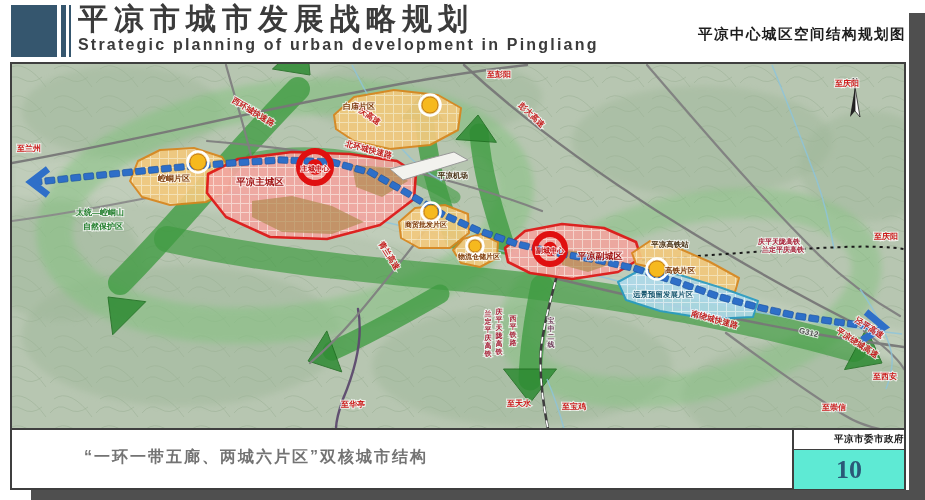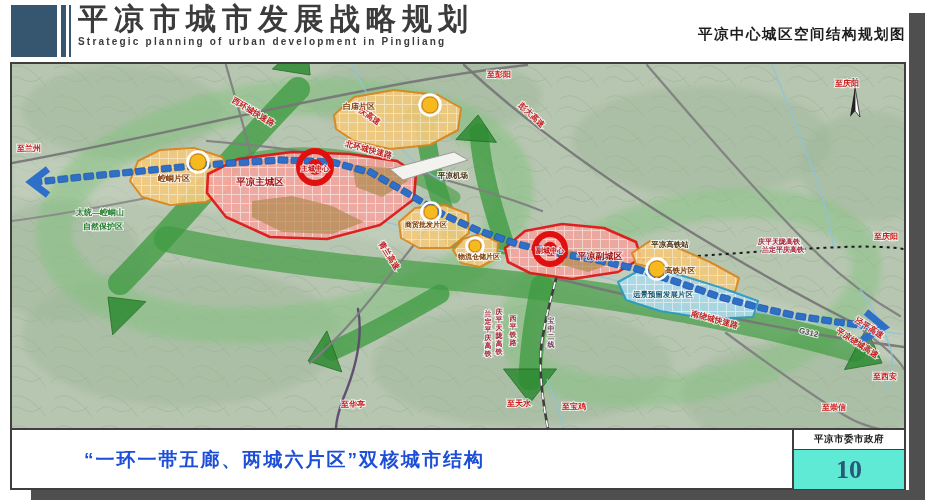--- a/index.html
+++ b/index.html
@@ -7,39 +7,39 @@
   .page{position:relative;width:925px;height:500px;background:#fff;}
 
   
   .header{position:absolute;left:0;top:0;width:925px;height:48px;background:#fff;}
   .logo-square{position:absolute;left:11px;top:5px;width:46px;height:52px;background:#35566e;}
   .logo-bar{position:absolute;top:5px;height:52px;background:#35566e;}
   .logo-bar.b1{left:61px;width:5px;}
   .logo-bar.b2{left:69px;width:2px;}
   .titles{position:absolute;left:78px;top:1px;}
   .title-cn{font-size:30px;font-weight:900;letter-spacing:6px;color:#3b3b3b;line-height:36px;white-space:nowrap;}
-  .title-en{font-size:10px;font-weight:bold;letter-spacing:2.2px;color:#3b3b3b;margin-top:-1px;white-space:nowrap;}
+  .title-en{font-size:16px;font-weight:bold;letter-spacing:2.2px;color:#3b3b3b;margin-top:-1px;white-space:nowrap;}
   .map-caption{position:absolute;right:19px;bottom:4px;font-size:14.5px;font-weight:bold;
     letter-spacing:1.5px;color:#1d1d1d;white-space:nowrap;text-align:right;}
 
   
   .frame{position:absolute;left:10px;top:62px;width:896px;height:428px;border:2px solid #3f3f3f;
     box-sizing:border-box;background:#fff;}
   .map-wrap{position:absolute;left:0;top:0;right:0;height:366px;border-bottom:2px solid #3f3f3f;
     box-sizing:border-box;overflow:hidden;background:#b7c6b1;}
   #map{display:block;width:100%;height:100%;}
 
   
   .footer{position:absolute;left:0;right:0;bottom:0;top:366px;background:#fff;}
-  .footer-caption{position:absolute;left:72px;top:17px;font-size:19px;font-weight:bold;
-    letter-spacing:2px;color:#1d4ed8;white-space:nowrap;}
+  .footer-caption{position:absolute;left:72px;top:17px;font-size:16px;font-weight:bold;
+    letter-spacing:2px;color:#737373;white-space:nowrap;}
   .footer-box{position:absolute;right:0;top:0;bottom:0;width:112px;border-left:2px solid #3f3f3f;
     box-sizing:border-box;display:flex;flex-direction:column;}
   .agency{height:19px;border-bottom:1px solid #3f3f3f;font-family:"Liberation Serif","DejaVu Serif",serif;
-    font-size:9.5px;font-weight:bold;color:#1a1a1a;text-align:center;line-height:19px;letter-spacing:.5px;background:#fff;}
+    font-size:9.5px;font-weight:bold;color:#1a1a1a;text-align:right;line-height:19px;letter-spacing:.5px;background:#fff;}
   .pageno{flex:1;background:#5eead4;color:#2b5878;font-family:"Liberation Serif","DejaVu Serif",serif;
     font-size:26px;font-weight:bold;text-align:center;line-height:39px;}
 
   
   .shadow-r{position:absolute;left:909px;top:13px;width:16px;height:487px;background:#4f4f4f;}
   .shadow-b{position:absolute;left:31px;top:490px;width:894px;height:10px;background:#4f4f4f;}
 
   
   #map text{font-family:"Liberation Sans","DejaVu Sans",sans-serif;font-weight:bold;
     paint-order:stroke;stroke:rgba(255,255,255,.75);stroke-width:2px;text-anchor:middle;}

